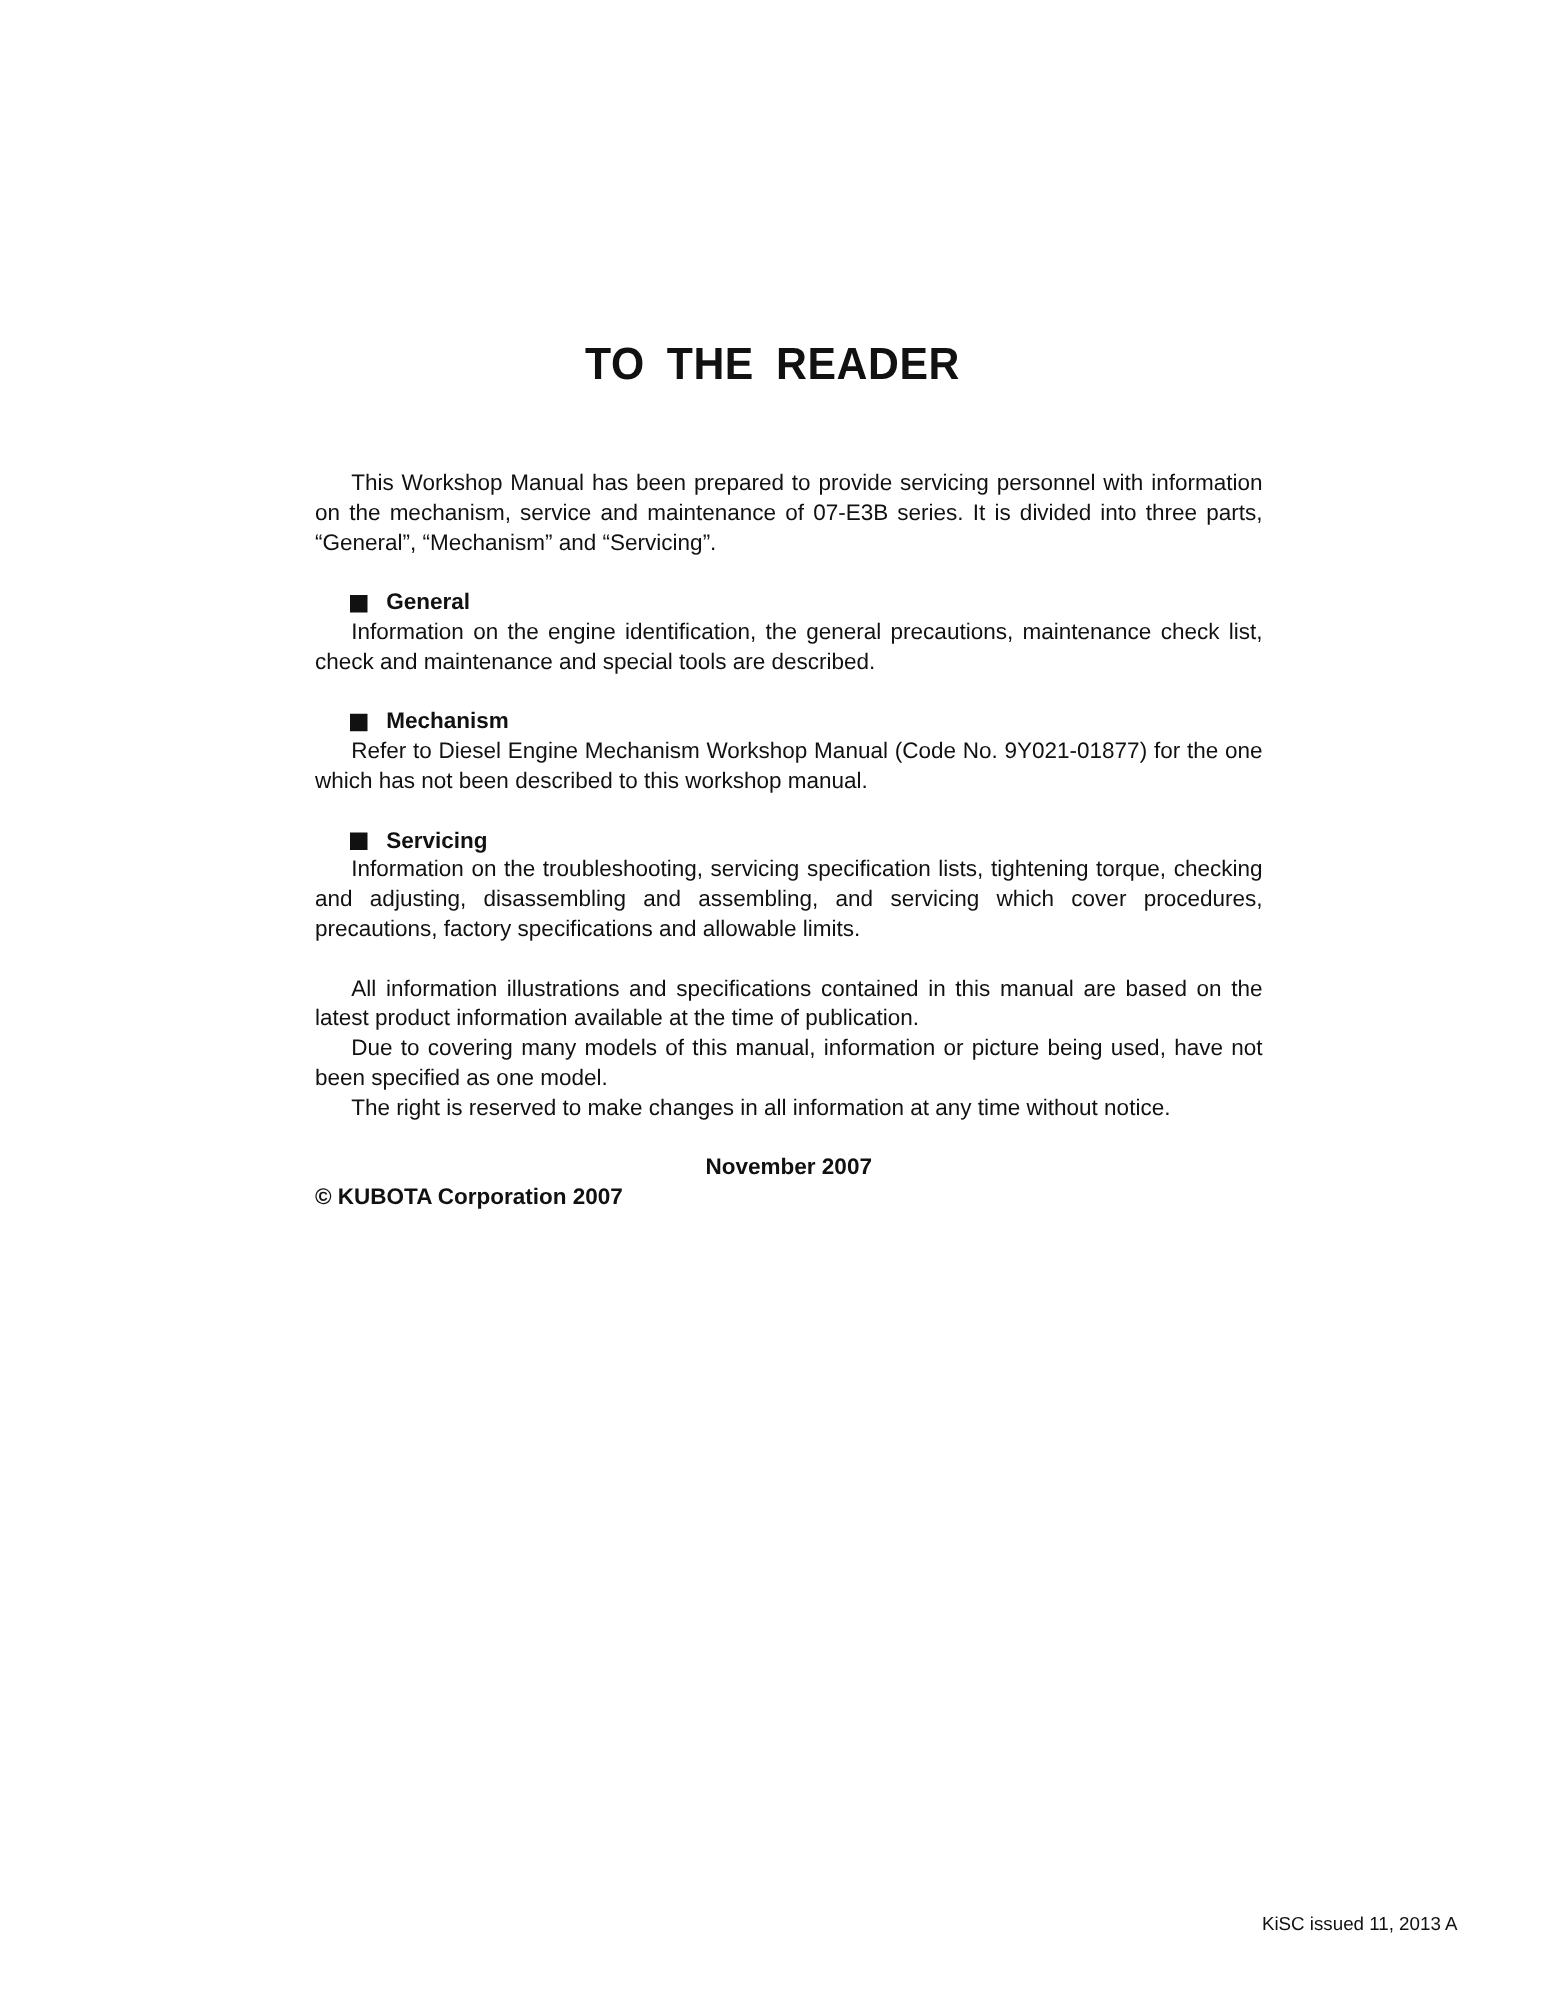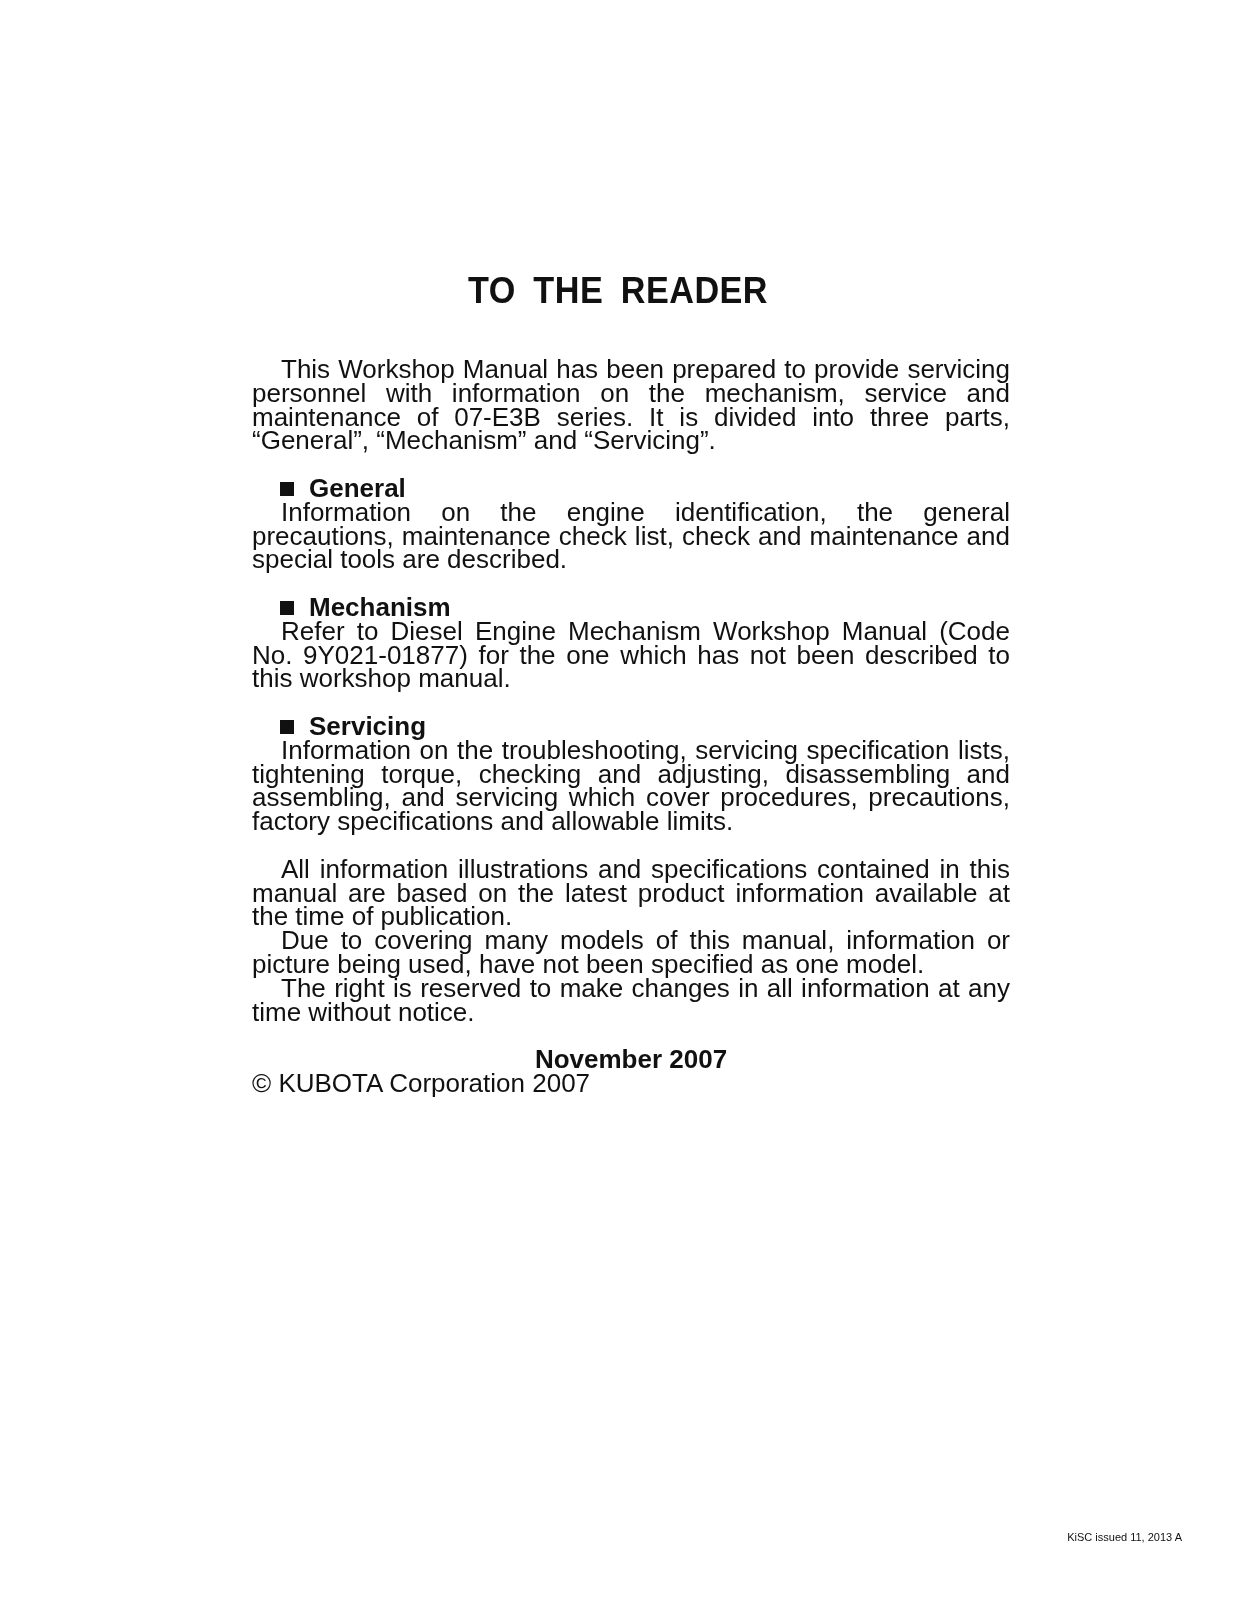--- a/index.html
+++ b/index.html
@@ -2,30 +2,30 @@
 <html><head>
 <meta charset="utf-8">
 <style>
   html, body { margin: 0; padding: 0; background: #ffffff; }
   body { width: 1236px; height: 1600px; position: relative; overflow: hidden;
          font-family: "Liberation Sans", sans-serif; color: #111; }
   .page { position: absolute; left: 0; top: 0; width: 1236px; height: 1318px; }
   .title { position: absolute; left: 0; width: 1236px; top: 270px; text-align: center;
            font-weight: bold; font-size: 36px; letter-spacing: 0.5px; word-spacing: 8px;
            transform: scaleX(0.95); transform-origin: center; }
-  .col { position: absolute; left: 252px; width: 758px; top: 358px;
-         font-size: 26px; line-height: 23.8px; }
+  .col { position: absolute; left: 252px; width: 758px; top: 375px;
+         font-size: 18px; line-height: 23.8px; }
   .col p { margin: 0; text-align: justify; text-indent: 29px; }
   .col p.last { text-align-last: left; }
   .gap { height: 23.8px; }
   .sec-head { display: flex; align-items: center; font-weight: bold; height: 23.8px; margin-left: 28px; }
   .sq { display: inline-block; width: 14px; height: 14px; background: #111; margin-right: 15px; margin-top: 1px; }
   .right { text-align: center; font-weight: bold; }
-  .bold { font-weight: normal; }
-  .footer { position: absolute; right: 54px; top: 1531px; font-size: 11px; }
+  .bold { font-weight: bold; }
+  .footer { position: absolute; right: 70px; top: 1531px; font-size: 15px; }
 </style>
 </head>
 <body>
 
 <div class="page">
   <div class="title">TO  THE  READER</div>
 
   <div class="col">
     <p class="last">This Workshop Manual has been prepared to provide servicing personnel with information on the mechanism, service and maintenance of 07-E3B series. It is divided into three parts, “General”, “Mechanism” and “Servicing”.</p>
     <div class="gap"></div>

